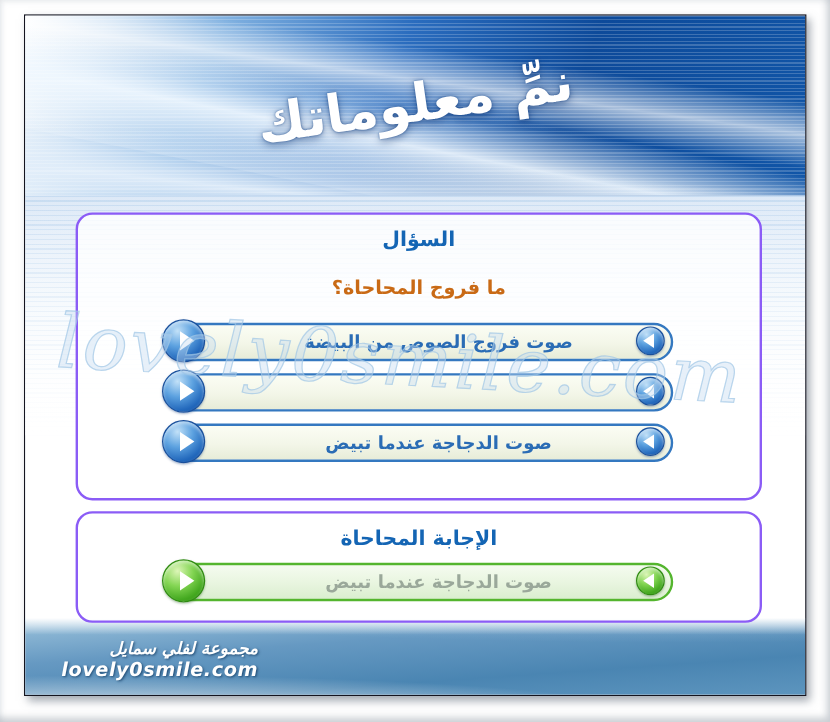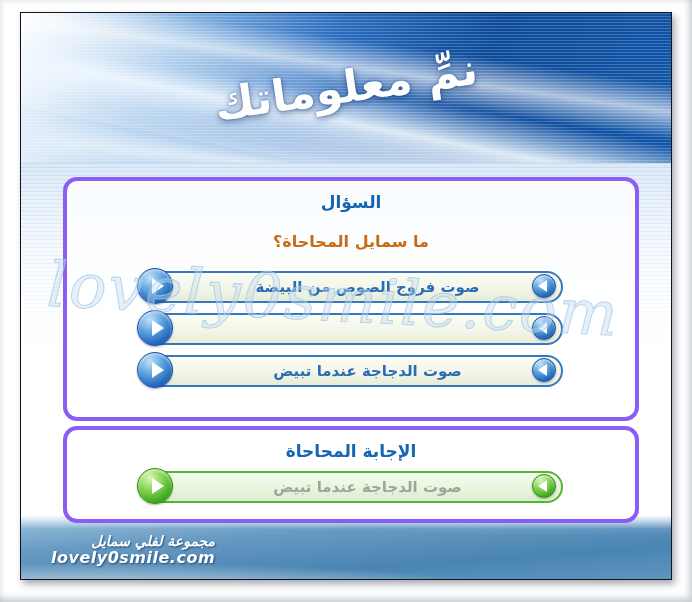--- a/index.html
+++ b/index.html
@@ -62,21 +62,21 @@
       radial-gradient(160% 120% at 85% -40%, rgba(205,228,243,0.65) 0%, rgba(205,228,243,0) 60%),
       linear-gradient(176deg, #9cc3dc 0%, #6699c2 35%, #4a85b2 70%, #5d95be 100%);
   }
   .wave .wave-top{
     position:absolute;left:0;right:0;top:0;height:14px;
     background:linear-gradient(#ffffff, rgba(255,255,255,0));
   }
   
   .box{
     position:absolute;left:42px;width:568px;
-    border:4px solid #8b5cf6;border-radius:14px;
+    border:2px solid #8b5cf6;border-radius:14px;
     background:rgba(255,255,255,0.80);
   }
   .qbox{top:164px;height:236px;}
   .abox{top:413px;height:89px;}
   .sec-title{
     text-align:center;color:#1465b4;font-weight:bold;font-size:17px;
     margin-top:11px;direction:rtl;
   }
   .question{
     text-align:center;color:#c96a15;font-weight:bold;font-size:16px;
@@ -150,21 +150,21 @@
     <div class="stripefade"></div>
   </div>
   <div class="midwhite"></div>
 
   <div class="wave">
     <div class="wave-top"></div>
   </div>
 
   <div class="box qbox">
     <div class="sec-title">السؤال</div>
-    <div class="question">ما سمايل المحاحاة؟</div>
+    <div class="question">ما فروج المحاحاة؟</div>
     <div class="options">
 
       <div class="pill">
         <span class="sphere blue big">
             <span class="tri-r"></span>
           </span>
         <span>صوت فروج الصوص من البيضة</span>
         <span class="sphere blue small">
             <span class="tri-l"></span>
           </span>

